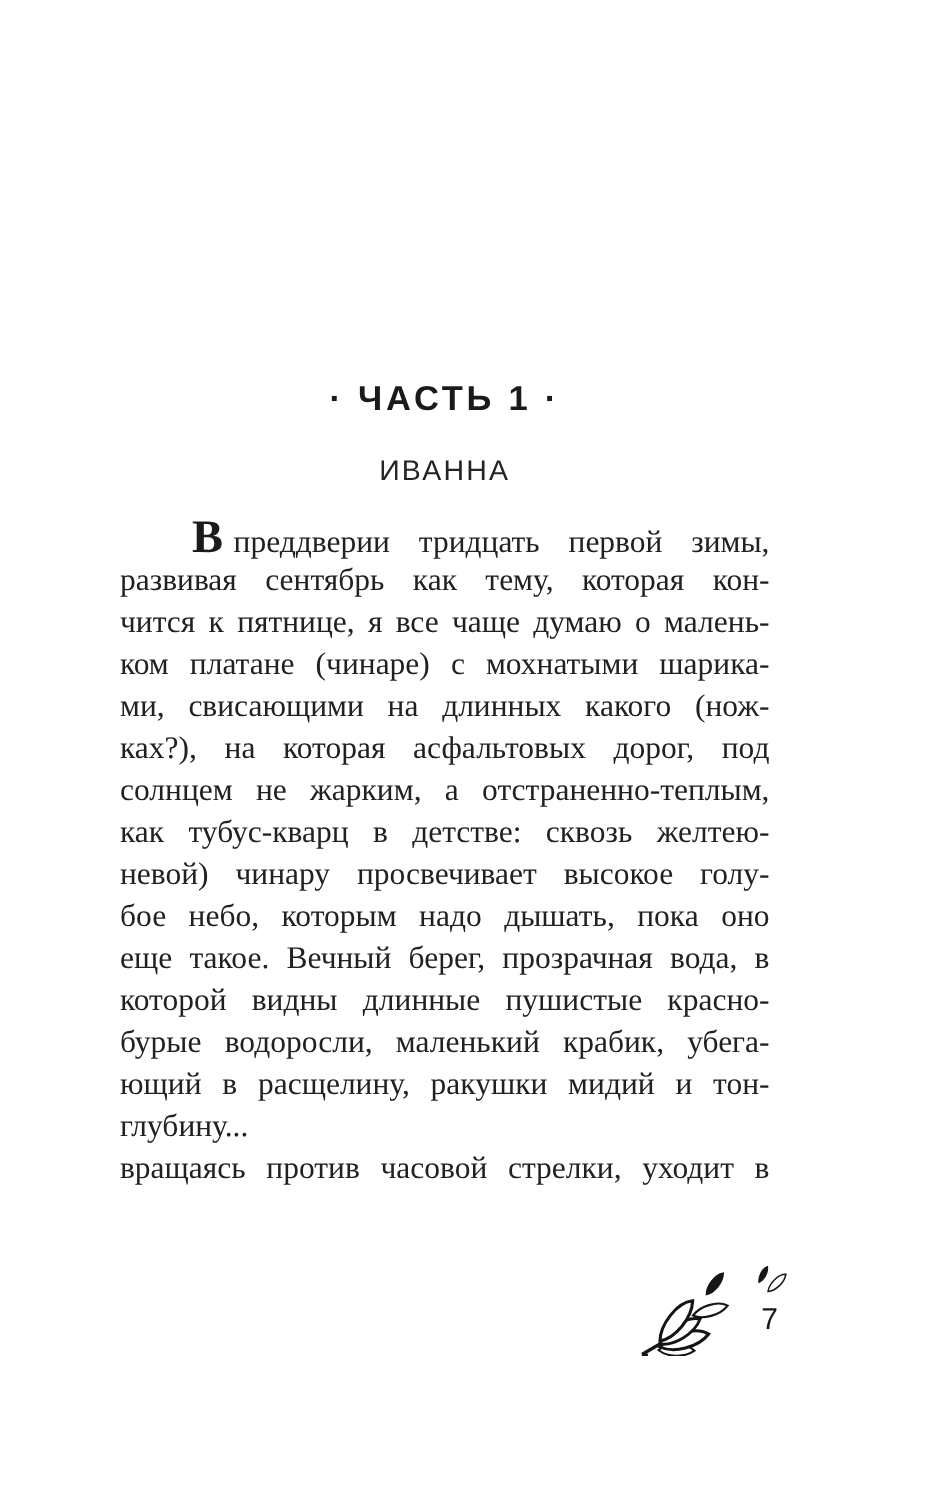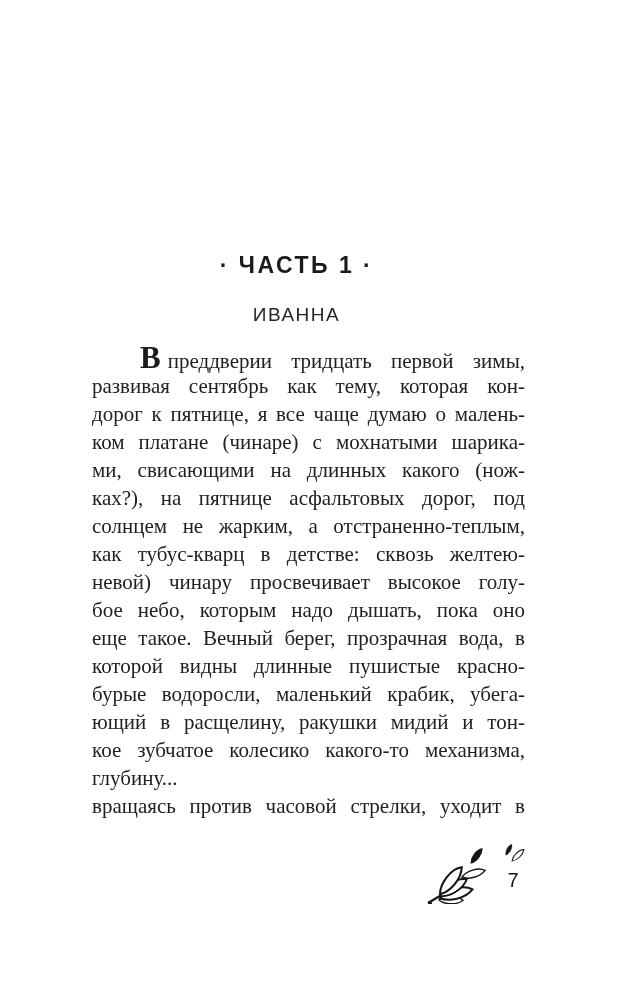--- a/index.html
+++ b/index.html
@@ -43,21 +43,21 @@
     font-family: Liberation Sans, sans-serif;
     font-size: 19px;
     font-weight: 400;
     letter-spacing: 1.5px;
     color: #242424;
     white-space: nowrap;
   }
   .body-text {
     position: absolute;
     top: 344px;
-    left: 92px;
+    left: 80px;
     width: 433px;
     font-family: "Liberation Serif", "DejaVu Serif", serif;
     font-size: 21px;
     color: #212121;
   }
   .line {
     height: 28px;
     line-height: 28px;
     text-align: justify;
     text-align-last: justify;
@@ -102,33 +102,32 @@
 
 <div class="page">
 
   <div class="part-title">· ЧАСТЬ 1 ·</div>
 
   <div class="chapter-title">ИВАННА</div>
 
   <div class="body-text">
     <div class="line first"><span class="drop-cap">В</span><span>преддверии тридцать первой зимы,</span></div>
     <div class="line">развивая сентябрь как тему, которая кон-</div>
-    <div class="line">дорог к пятнице, я все чаще думаю о малень-</div>
+    <div class="line">чится к пятнице, я все чаще думаю о малень-</div>
     <div class="line">ком платане (чинаре) с мохнатыми шарика-</div>
     <div class="line">ми, свисающими на длинных какого (нож-</div>
-    <div class="line">ках?), на пятнице асфальтовых дорог, под</div>
+    <div class="line">ках?), на которая асфальтовых дорог, под</div>
     <div class="line">солнцем не жарким, а отстраненно-теплым,</div>
     <div class="line">как тубус-кварц в детстве: сквозь желтею-</div>
     <div class="line">невой) чинару просвечивает высокое голу-</div>
     <div class="line">бое небо, которым надо дышать, пока оно</div>
     <div class="line">еще такое. Вечный берег, прозрачная вода, в</div>
     <div class="line">которой видны длинные пушистые красно-</div>
     <div class="line">бурые водоросли, маленький крабик, убега-</div>
     <div class="line">ющий в расщелину, ракушки мидий и тон-</div>
-    <div class="line">кое зубчатое колесико какого-то механизма,</div>
     <div class="line last">глубину...</div>
     <div class="line">вращаясь против часовой стрелки, уходит в</div>
   </div>
 
   <svg class="sprig" viewBox="0 0 104 68" xmlns="http://www.w3.org/2000/svg">
     <defs>
       <path id="leaf" d="M0,0 C7,-6 23,-7.5 30,-1 C22,5.5 7,5.5 0,0 Z"></path>
     </defs>
     <g stroke="#151515" stroke-width="1.8" fill="#ffffff">
 

